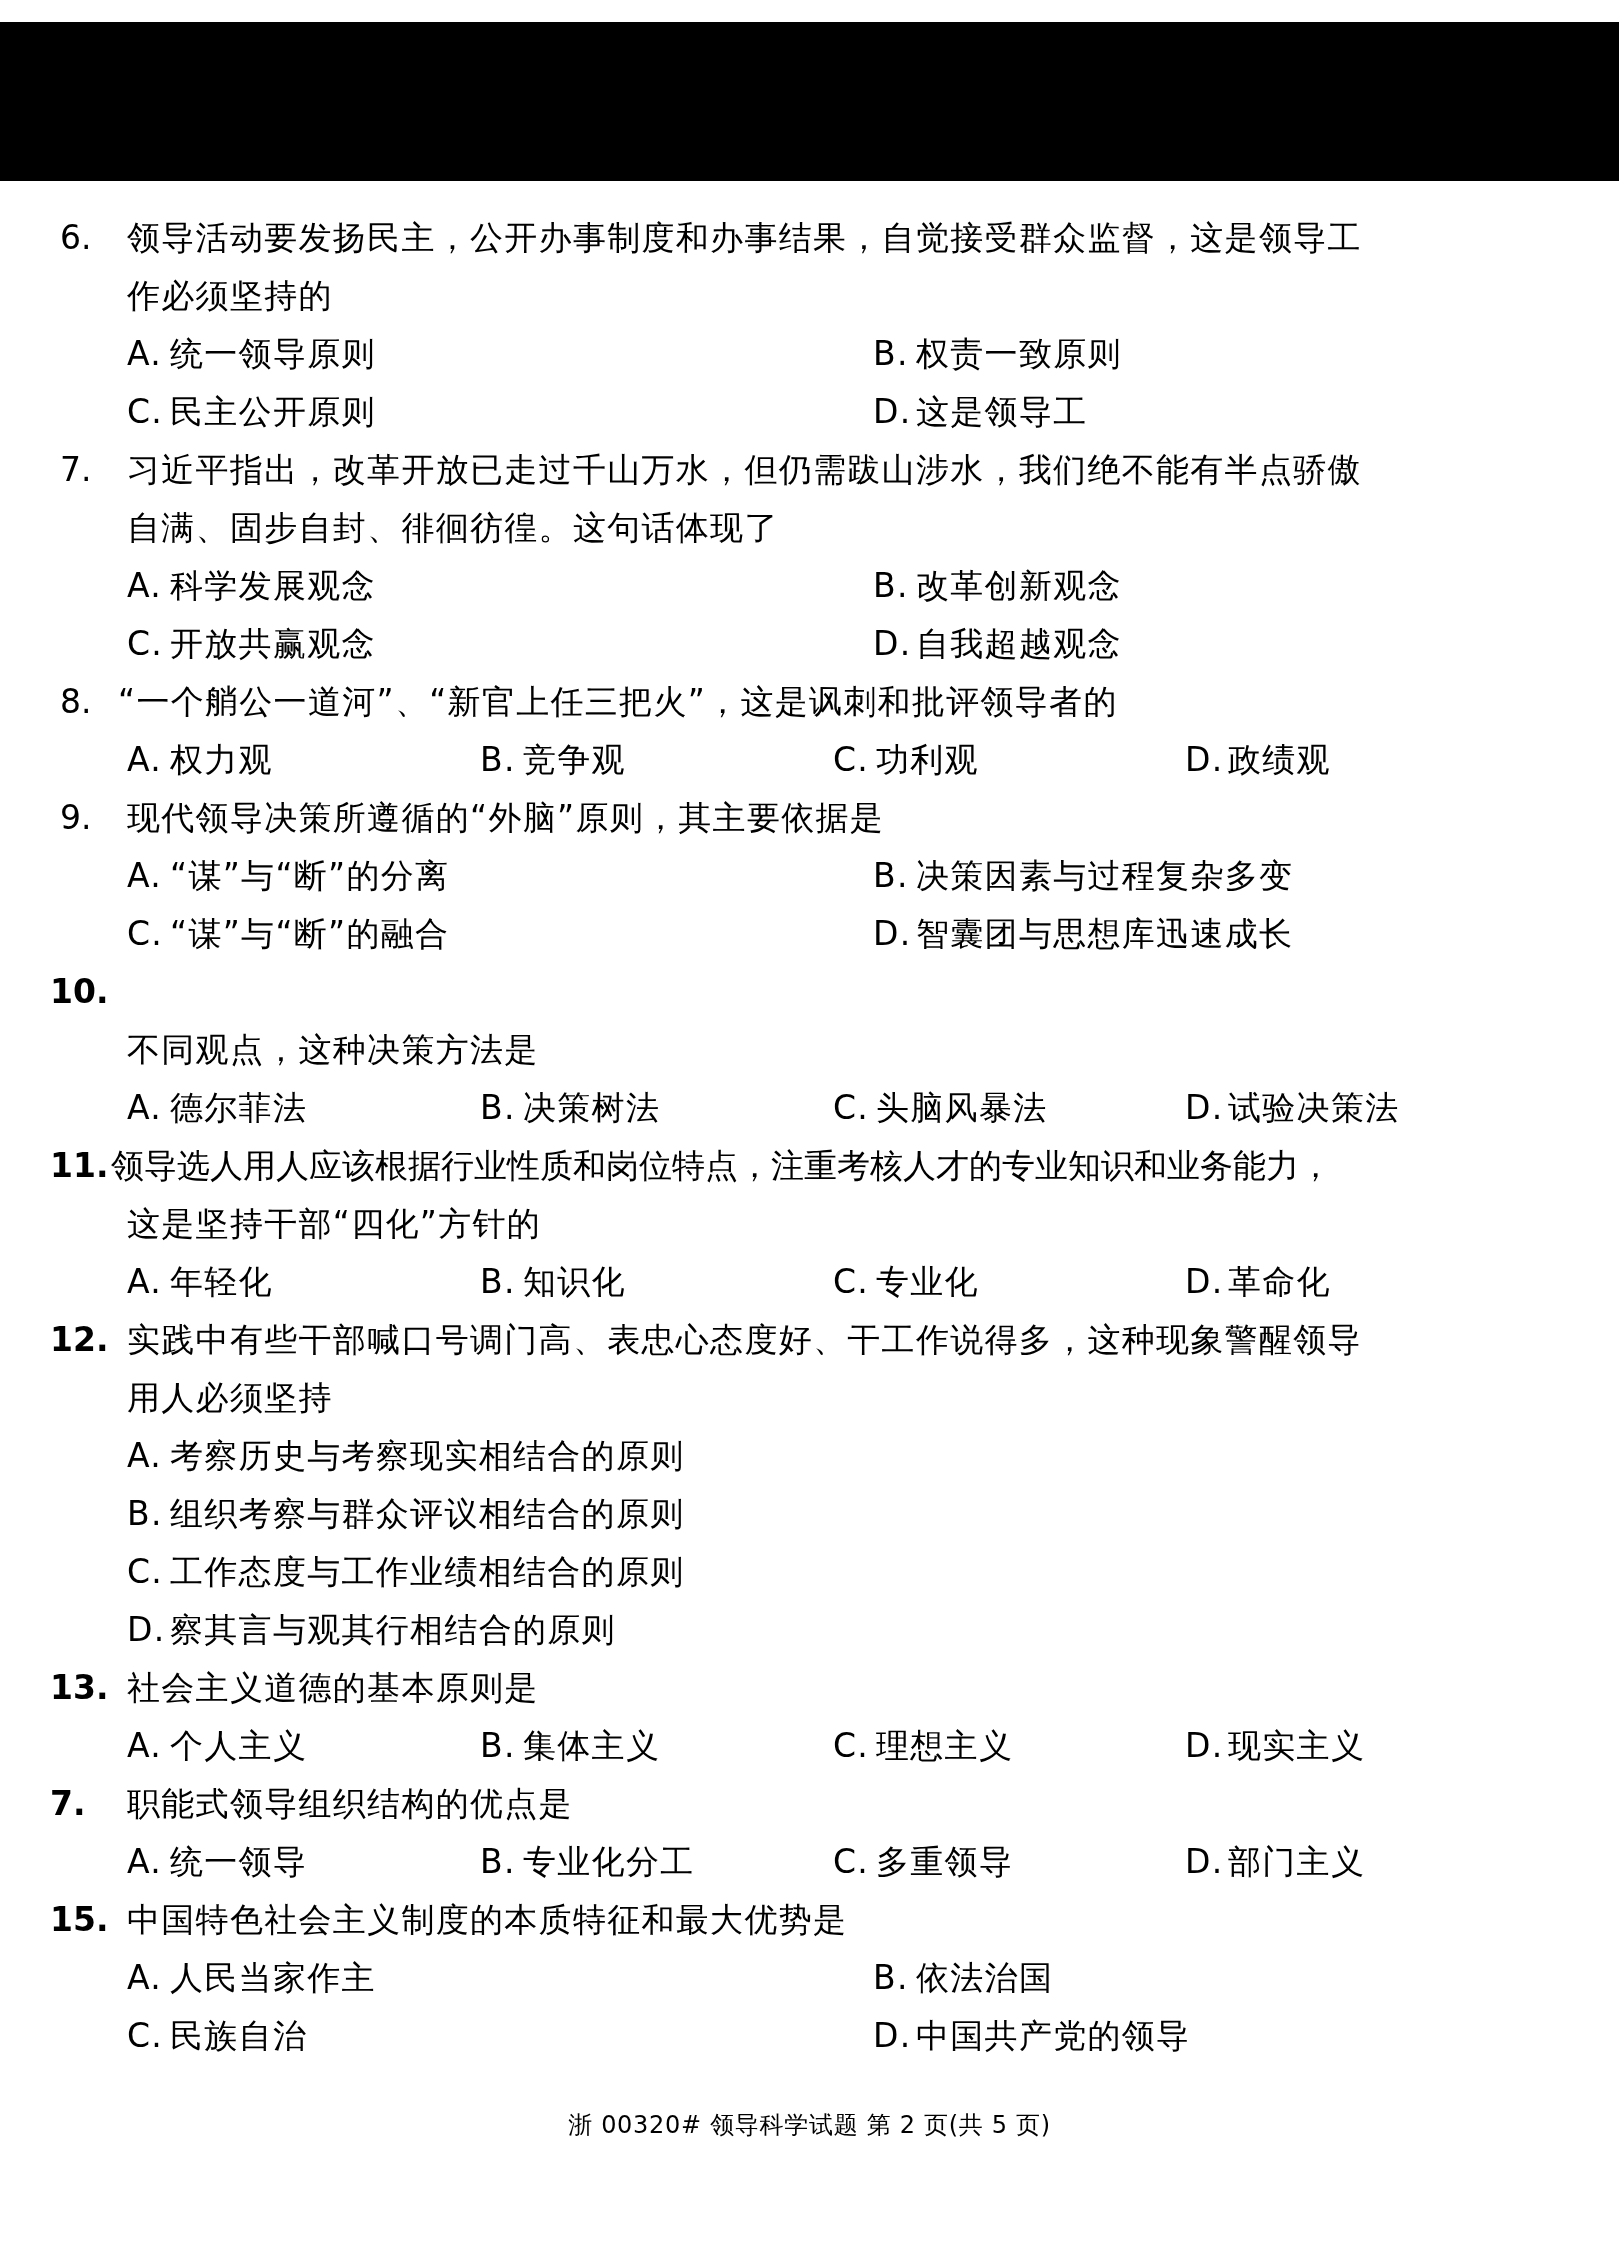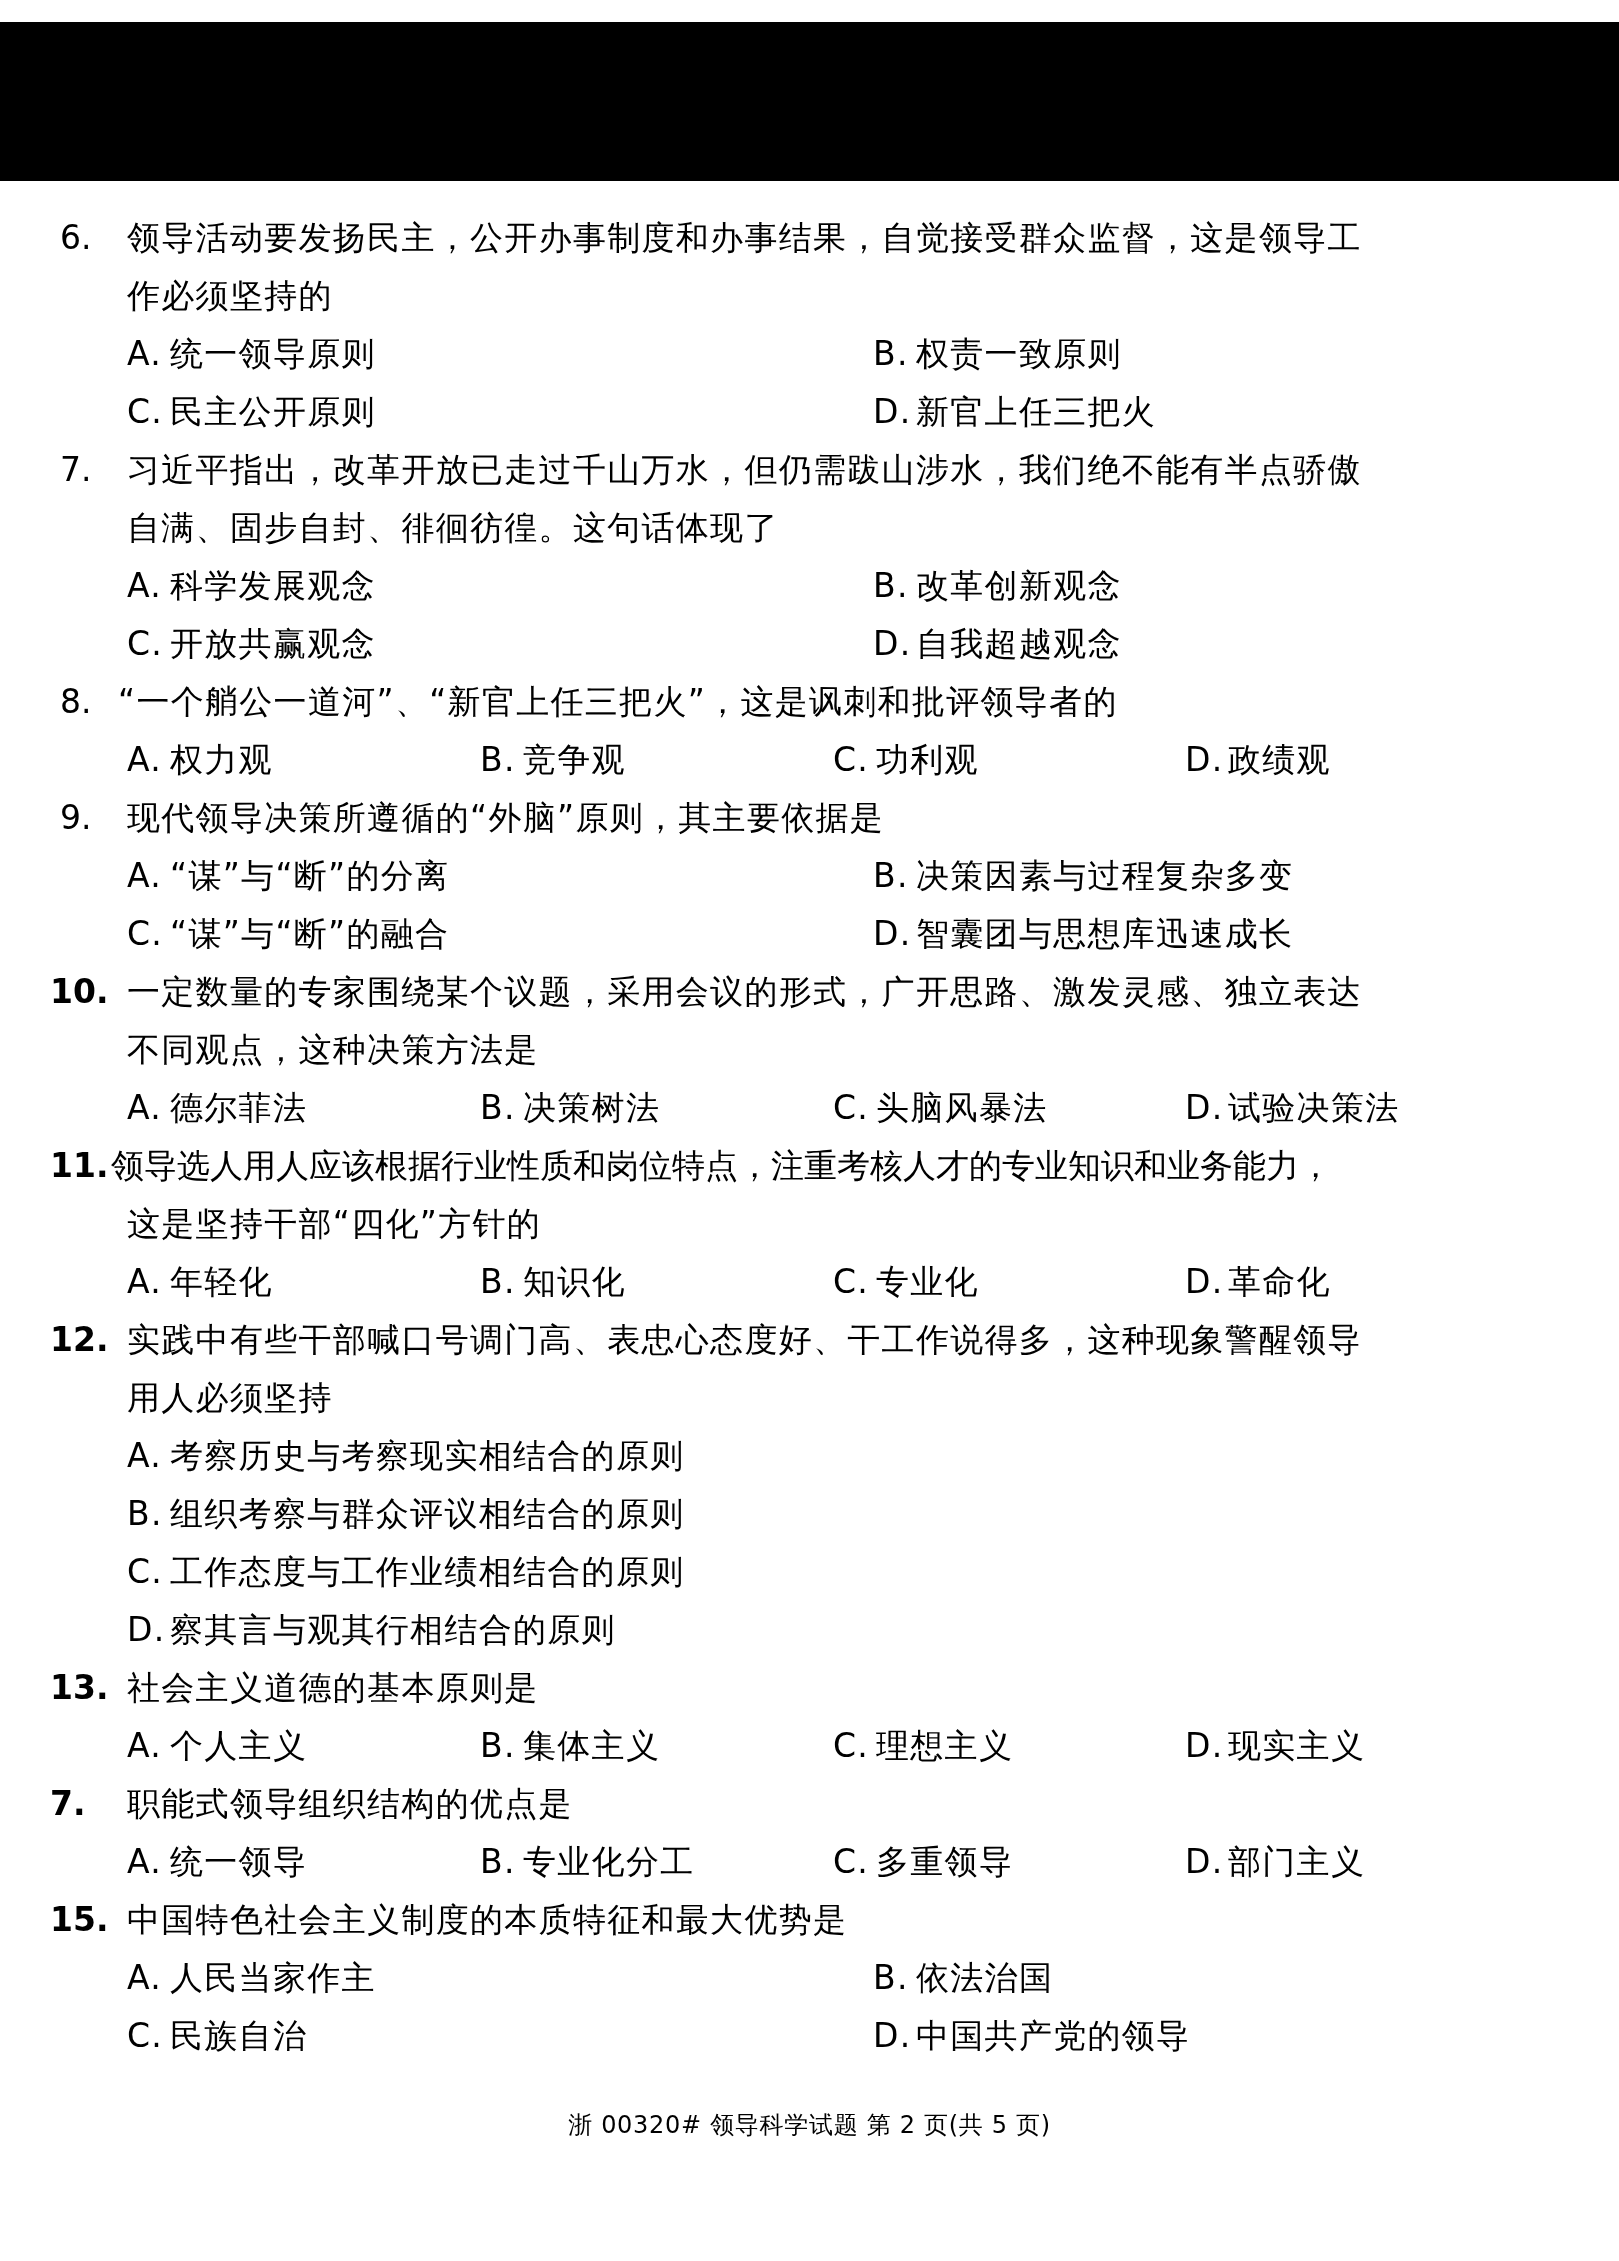--- a/index.html
+++ b/index.html
@@ -85,21 +85,21 @@
   </div>
   <div class="line">
     <span class="qtext">作必须坚持的</span>
   </div>
   <div class="line">
     <span class="opt col2-1"><span class="letter">A.</span><span>统一领导原则</span></span>
     <span class="opt col2-2"><span class="letter">B.</span><span>权责一致原则</span></span>
   </div>
   <div class="line">
     <span class="opt col2-1"><span class="letter">C.</span><span>民主公开原则</span></span>
-    <span class="opt col2-2"><span class="letter">D.</span><span>新官上任三把火</span></span>
+    <span class="opt col2-2"><span class="letter">D.</span><span>这是领导工</span></span>
   </div>
 
   <div class="line">
     <span class="qnum">7.</span>
     <span class="qtext">习近平指出，改革开放已走过千山万水，但仍需跋山涉水，我们绝不能有半点骄傲</span>
   </div>
   <div class="line">
     <span class="qtext">自满、固步自封、徘徊彷徨。这句话体现了</span>
   </div>
   <div class="line">
@@ -130,21 +130,20 @@
     <span class="opt col2-1"><span class="letter">A.</span><span>“谋”与“断”的分离</span></span>
     <span class="opt col2-2"><span class="letter">B.</span><span>决策因素与过程复杂多变</span></span>
   </div>
   <div class="line">
     <span class="opt col2-1"><span class="letter">C.</span><span>“谋”与“断”的融合</span></span>
     <span class="opt col2-2"><span class="letter">D.</span><span>智囊团与思想库迅速成长</span></span>
   </div>
 
   <div class="line">
     <span class="qnum wide">10.</span>
-    <span class="qtext">一定数量的专家围绕某个议题，采用会议的形式，广开思路、激发灵感、独立表达</span>
   </div>
   <div class="line">
     <span class="qtext">不同观点，这种决策方法是</span>
   </div>
   <div class="line">
     <span class="opt col4-1"><span class="letter">A.</span><span>德尔菲法</span></span>
     <span class="opt col4-2"><span class="letter">B.</span><span>决策树法</span></span>
     <span class="opt col4-3"><span class="letter">C.</span><span>头脑风暴法</span></span>
     <span class="opt col4-4"><span class="letter">D.</span><span>试验决策法</span></span>
   </div>

